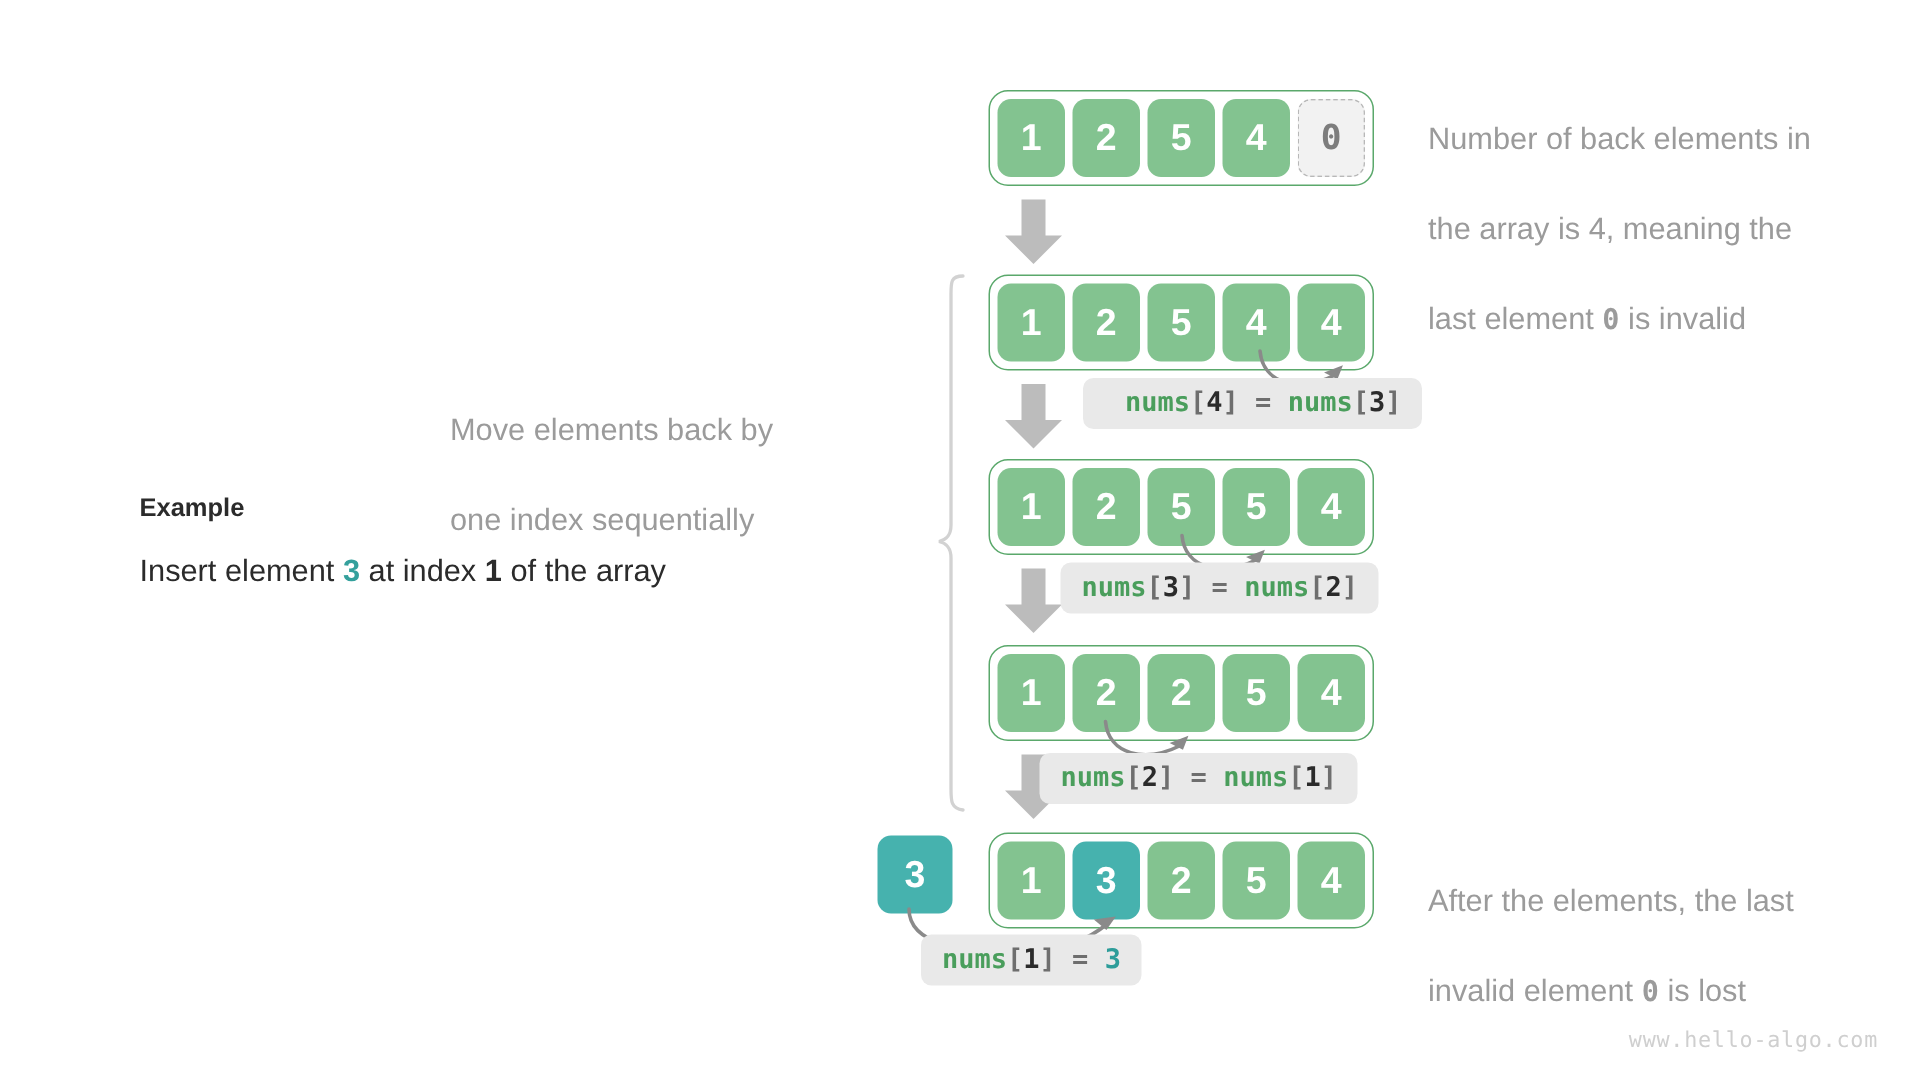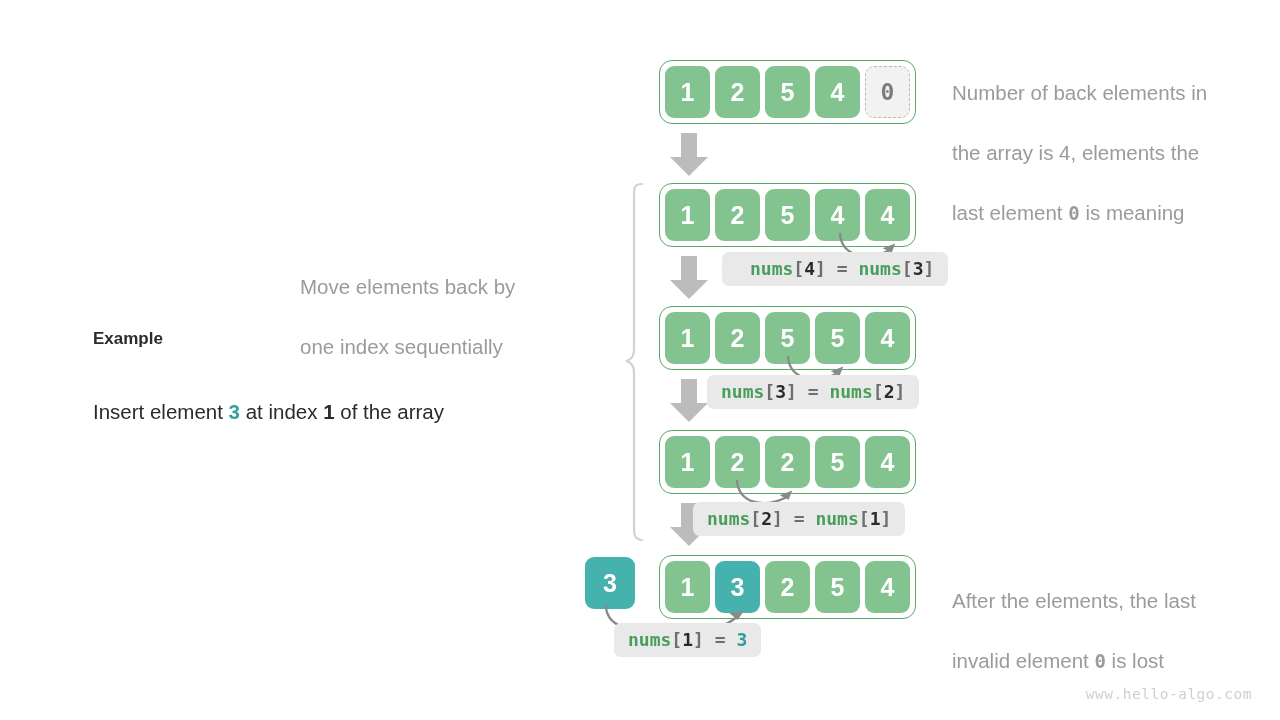--- a/index.html
+++ b/index.html
@@ -97,42 +97,41 @@
   .ex-title{
     position:absolute;
     color:#2b2b2b;
     font-size:17px;
     font-weight:700;
   }
   .ex-sub{
     position:absolute;
     color:#2b2b2b;
     font-size:20.5px;
-    margin-top:31px;
   }
   .ex-sub b{font-weight:700;}
   .ex-sub .teal{color:#34a09c;font-weight:700;}
 
   .watermark{
     position:absolute;
     right:28px;bottom:18px;
     color:#cfcfcf;
     font-family:"DejaVu Sans Mono", monospace;
     font-size:14.5px;
     letter-spacing:0.5px;
   }
   svg{overflow:visible;}
 </style>
 </head>
 <body>
 
 <div class="note" style="left:952px;top:48px;width:310px;">
   <span>Number of back elements in</span><br>
-  <span>the array is 4, elements the</span><br>
-  <span>last element </span><span class="mono">0</span><span> is meaning</span>
+  <span>the array is 4, meaning the</span><br>
+  <span>last element </span><span class="mono">0</span><span> is invalid</span>
 </div>
 
 <div class="array" id="row0" style="left:659px;top:60px;">
   <div class="cell">1</div>
   <div class="cell">2</div>
   <div class="cell">5</div>
   <div class="cell">4</div>
   <div class="cell invalid">0</div>
 </div>
 

